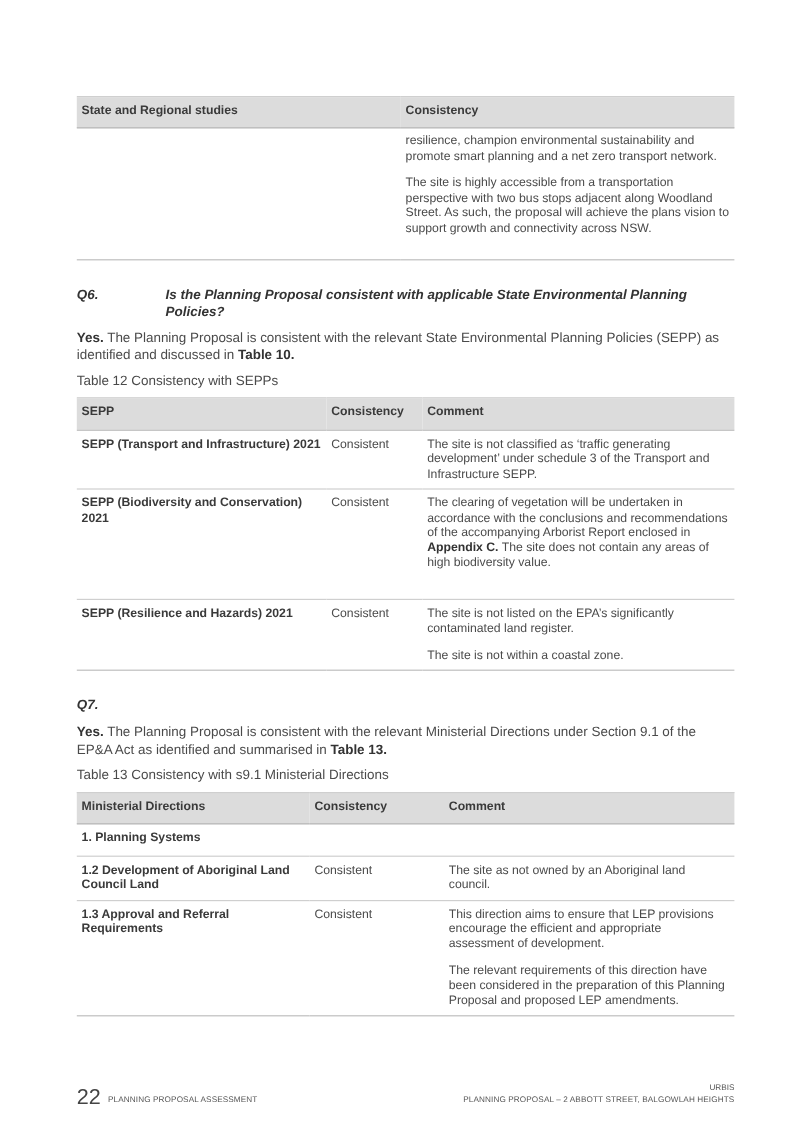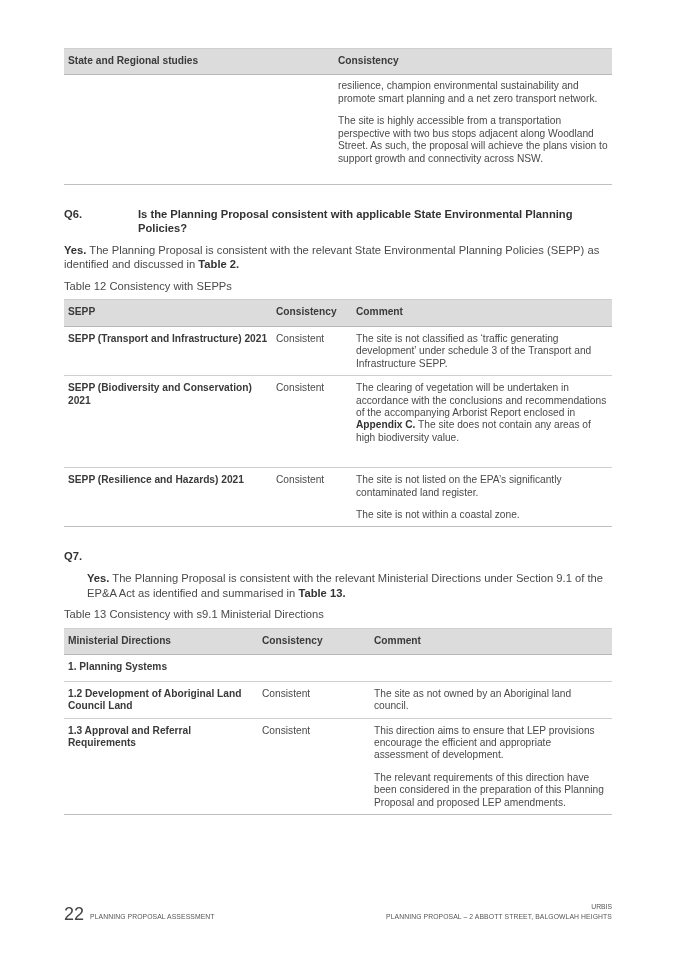--- a/index.html
+++ b/index.html
@@ -5,21 +5,21 @@
     * { box-sizing: border-box; margin: 0; padding: 0; }
     html, body { width: 675px; height: 955px; background: #ffffff; }
     body {
       position: relative;
       font-family: "Liberation Sans", sans-serif;
       color: #3a3a3a;
       font-size: 10.2px;
       line-height: 1.22;
       overflow: hidden;
     }
-    .page { position: absolute; left: 64px; top: 48px; width: 548px; }
+    .page { position: absolute; left: 64px; top: 80px; width: 548px; }
 
     table { width: 100%; border-collapse: collapse; table-layout: fixed; }
     th {
       background: #dcdcdc;
       text-align: left;
       font-weight: bold;
       color: #3a3a3a;
       font-size: 10.2px;
       padding: 6px 4px 7px 4px;
       border-top: 1px solid #cfcfcf;
@@ -33,20 +33,21 @@
       border-bottom: 1px solid #cfcfcf;
       color: #4a4a4a;
     }
     td.bold { font-weight: bold; color: #3a3a3a; margin-left: 48px; }
     td p + p { margin-top: 10px; }
     tr.last td { border-bottom: 1px solid #bfbfbf; }
 
     .q-heading {
       display: flex;
       font-weight: bold;
+      font-style: italic;
       font-size: 11.2px;
       color: #333;
       line-height: 1.25;
     }
     .q-num { width: 74px; flex: none; }
     .q-text { flex: 1; }
     .para { font-size: 11.2px; color: #4a4a4a; line-height: 1.28; }
     .para b { color: #333; }
     .caption { font-size: 11.2px; color: #4a4a4a; }
 
@@ -81,21 +82,21 @@
         </td>
       </tr>
     </tbody>
   </table>
 
   <div class="q-heading" style="margin-top:0;">
     <span class="q-num">Q6.</span>
     <span class="q-text">Is the Planning Proposal consistent with applicable State Environmental Planning Policies?</span>
   </div>
   <p class="para" style="margin-top:8px;">
-    <b>Yes.</b><span> The Planning Proposal is consistent with the relevant State Environmental Planning Policies (SEPP) as identified and discussed in </span><b>Table 2.</b>
+    <b>Yes.</b><span> The Planning Proposal is consistent with the relevant State Environmental Planning Policies (SEPP) as identified and discussed in </span><b>Table 10.</b>
   </p>
   <p class="caption" style="margin-top:8px;margin-bottom:6px;">Table 12 Consistency with SEPPs</p>
 
   <table style="margin-bottom:22px;">
     <colgroup>
         <col style="width:208px">
         <col style="width:80px">
         <col>
       </colgroup>
     <thead>
@@ -127,21 +128,21 @@
           <p>The site is not listed on the EPA’s significantly contaminated land register.</p>
           <p>The site is not within a coastal zone.</p>
         </td>
       </tr>
     </tbody>
   </table>
 
   <div class="q-heading">
     <span class="q-num">Q7.</span>
   </div>
-  <p class="para" style="margin-top:8px;margin-left:23px;">
+  <p class="para" style="margin-top:8px;">
     <b>Yes.</b><span> The Planning Proposal is consistent with the relevant Ministerial Directions under Section 9.1 of the EP&amp;A Act as identified and summarised in </span><b>Table 13.</b>
   </p>
   <p class="caption" style="margin-top:8px;margin-bottom:6px;">Table 13 Consistency with s9.1 Ministerial Directions</p>
 
   <table>
     <colgroup>
         <col style="width:194px">
         <col style="width:112px">
         <col>
       </colgroup>

